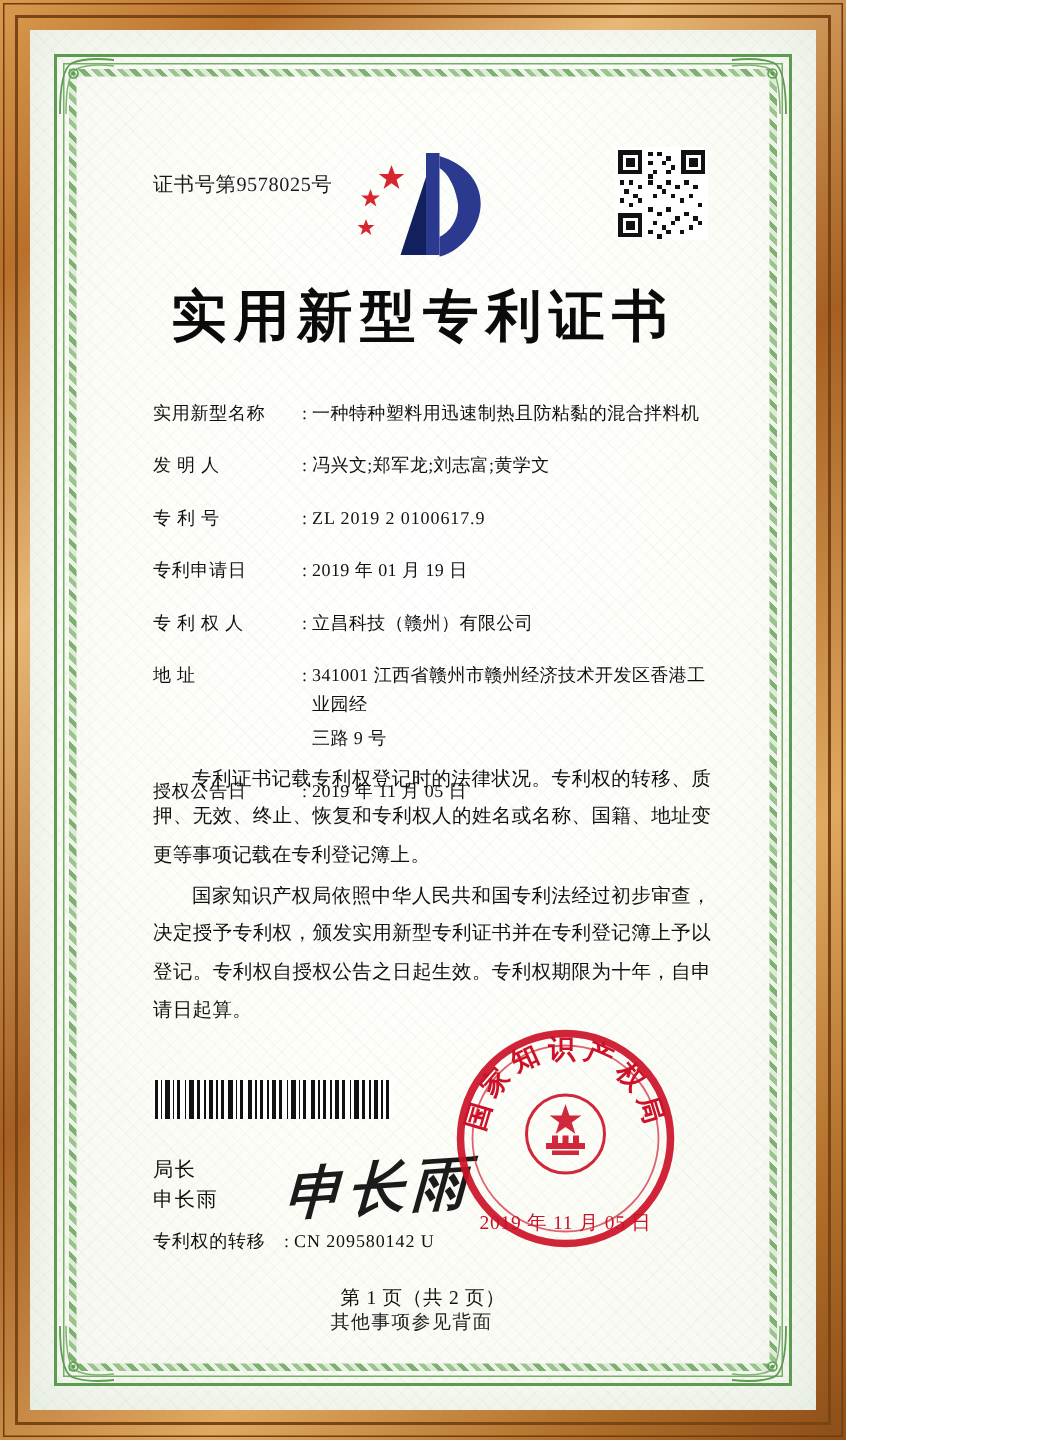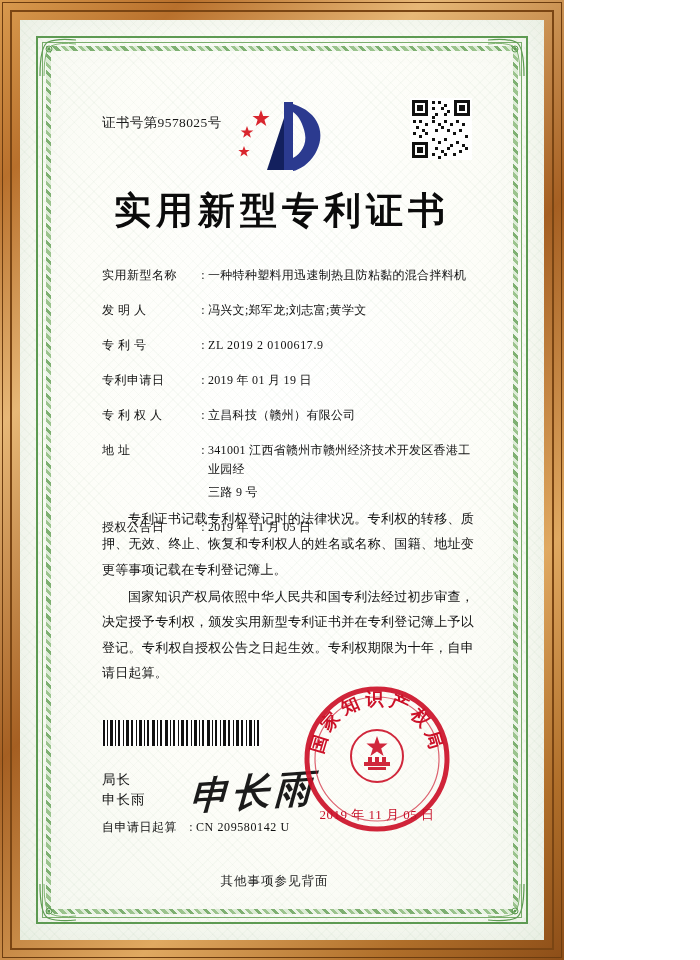--- a/index.html
+++ b/index.html
@@ -471,21 +471,21 @@
         </div>
         <div class="field-cont">三路 9 号</div>
 
         <div class="row-split">
           <div class="half left">
             <div class="field-label">授权公告日</div>
             <div class="field-colon">:</div>
             <div class="field-value">2019 年 11 月 05 日</div>
           </div>
           <div class="half right">
-            <div class="field-label">自申请日起算</div>
+            <div class="field-label">专利权的转移</div>
             <div class="field-colon">:</div>
             <div class="field-value mono-ish">CN 209580142 U</div>
           </div>
         </div>
 
       </div>
 
       <div class="paragraphs">
         <p>专利证书记载专利权登记时的法律状况。专利权的转移、质押、无效、终止、恢复和专利权人的姓名或名称、国籍、地址变更等事项记载在专利登记簿上。</p>
         <p>国家知识产权局依照中华人民共和国专利法经过初步审查，决定授予专利权，颁发实用新型专利证书并在专利登记簿上予以登记。专利权自授权公告之日起生效。专利权期限为十年，自申请日起算。</p>
@@ -561,17 +561,18 @@
           <defs>
             <path id="sealArc" d="M 21 75 A 54 54 0 0 1 129 75"></path>
           </defs>
           <text font-family="'DejaVu Serif', serif" font-size="18" font-weight="bold" fill="#cc1128" letter-spacing="5">
             <textPath href="#sealArc" startOffset="50%" text-anchor="middle">国家知识产权局</textPath>
           </text>
         </svg>
       </div>
       <div class="seal-date">2019 年 11 月 05 日</div>
 
+      <div class="page-no">第 1 页（共 2 页）</div>
       <div class="back-note">其他事项参见背面</div>
 
     </div>
   </div>
 </div>
 
 </body></html>

